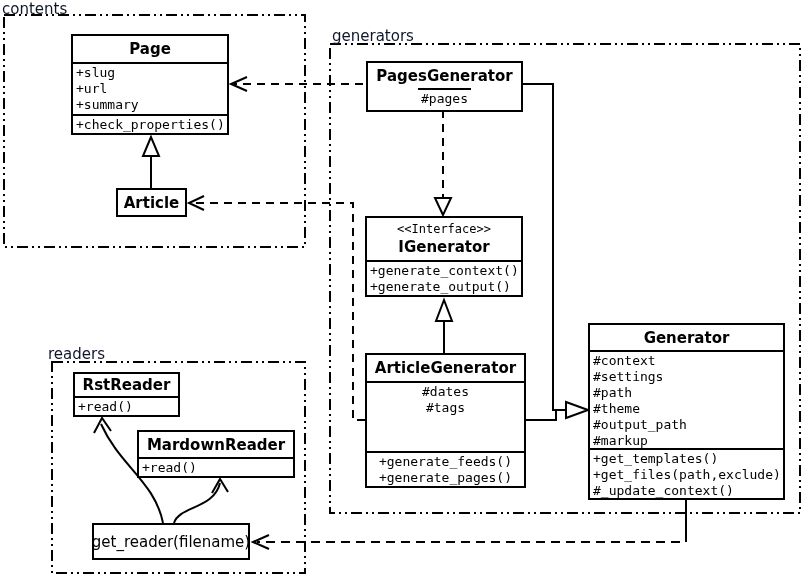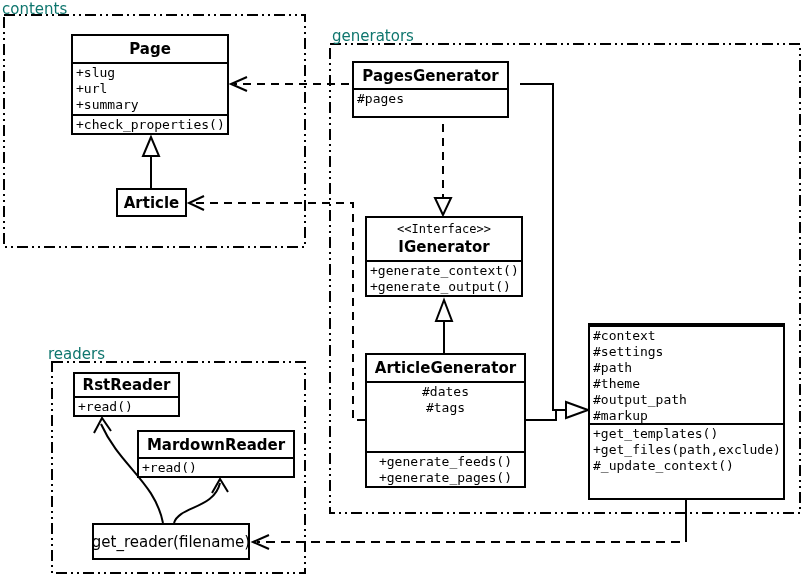--- a/index.html
+++ b/index.html
@@ -4,21 +4,21 @@
 <style>
   html,body { margin:0; padding:0; background:#fff; }
   #canvas {
     position:relative; width:803px; height:579px;
     background:#fff; overflow:hidden;
     font-family:"DejaVu Sans", sans-serif; color:#000;
   }
   #wires { position:absolute; left:0; top:0; z-index:1; }
   .pkg-label {
     position:absolute; z-index:2;
-    font:15px "DejaVu Sans", sans-serif; color:#0f766e;
+    font:15px "DejaVu Sans", sans-serif; color:#0f172a;
   }
   .cls {
     position:absolute; z-index:3; background:#fff;
     border:2px solid #000; box-sizing:border-box;
     display:flex; flex-direction:column;
   }
   .cls-title {
     font:bold 15px "DejaVu Sans", sans-serif;
     display:flex; align-items:center; justify-content:center;
     flex:0 0 auto;
@@ -107,21 +107,21 @@
     </div>
     <div class="sect" style="flex:1;">
       <div class="m-row">+check_properties()</div>
     </div>
   </div>
 
   <div class="cls" style="left:116px; top:188px; width:71px; height:29px;">
     <div class="cls-title" style="flex:1;border-radius:8px;">Article</div>
   </div>
 
-  <div class="cls" style="left:352px; top:61px; width:157px; height:57px;">
+  <div class="cls" style="left:366px; top:61px; width:157px; height:51px;align-items:center;">
     <div class="cls-title" style="height:25px;">PagesGenerator</div>
     <div class="sect" style="flex:1;">
       <div class="m-row">#pages</div>
     </div>
   </div>
 
   <div class="cls" style="left:365px; top:216px; width:158px; height:81px;">
     <div style="flex:0 0 42px;">
       <div class="stereo">&lt;&lt;Interface&gt;&gt;</div>
       <div class="cls-title" style="height:22px;">IGenerator</div>
@@ -138,20 +138,21 @@
       <div class="m-row">#dates</div>
       <div class="m-row">#tags</div>
     </div>
     <div class="sect" style="flex:1;">
       <div class="m-row">+generate_feeds()</div>
       <div class="m-row">+generate_pages()</div>
     </div>
   </div>
 
   <div class="cls" style="left:588px; top:323px; width:197px; height:177px;">
+    <div class="cls-title" style="height:25px;">Generator</div>
     <div class="sect" style="height:98px;">
       <div class="m-row">#context</div>
       <div class="m-row">#settings</div>
       <div class="m-row">#path</div>
       <div class="m-row">#theme</div>
       <div class="m-row">#output_path</div>
       <div class="m-row">#markup</div>
     </div>
     <div class="sect" style="flex:1;">
       <div class="m-row">+get_templates()</div>

